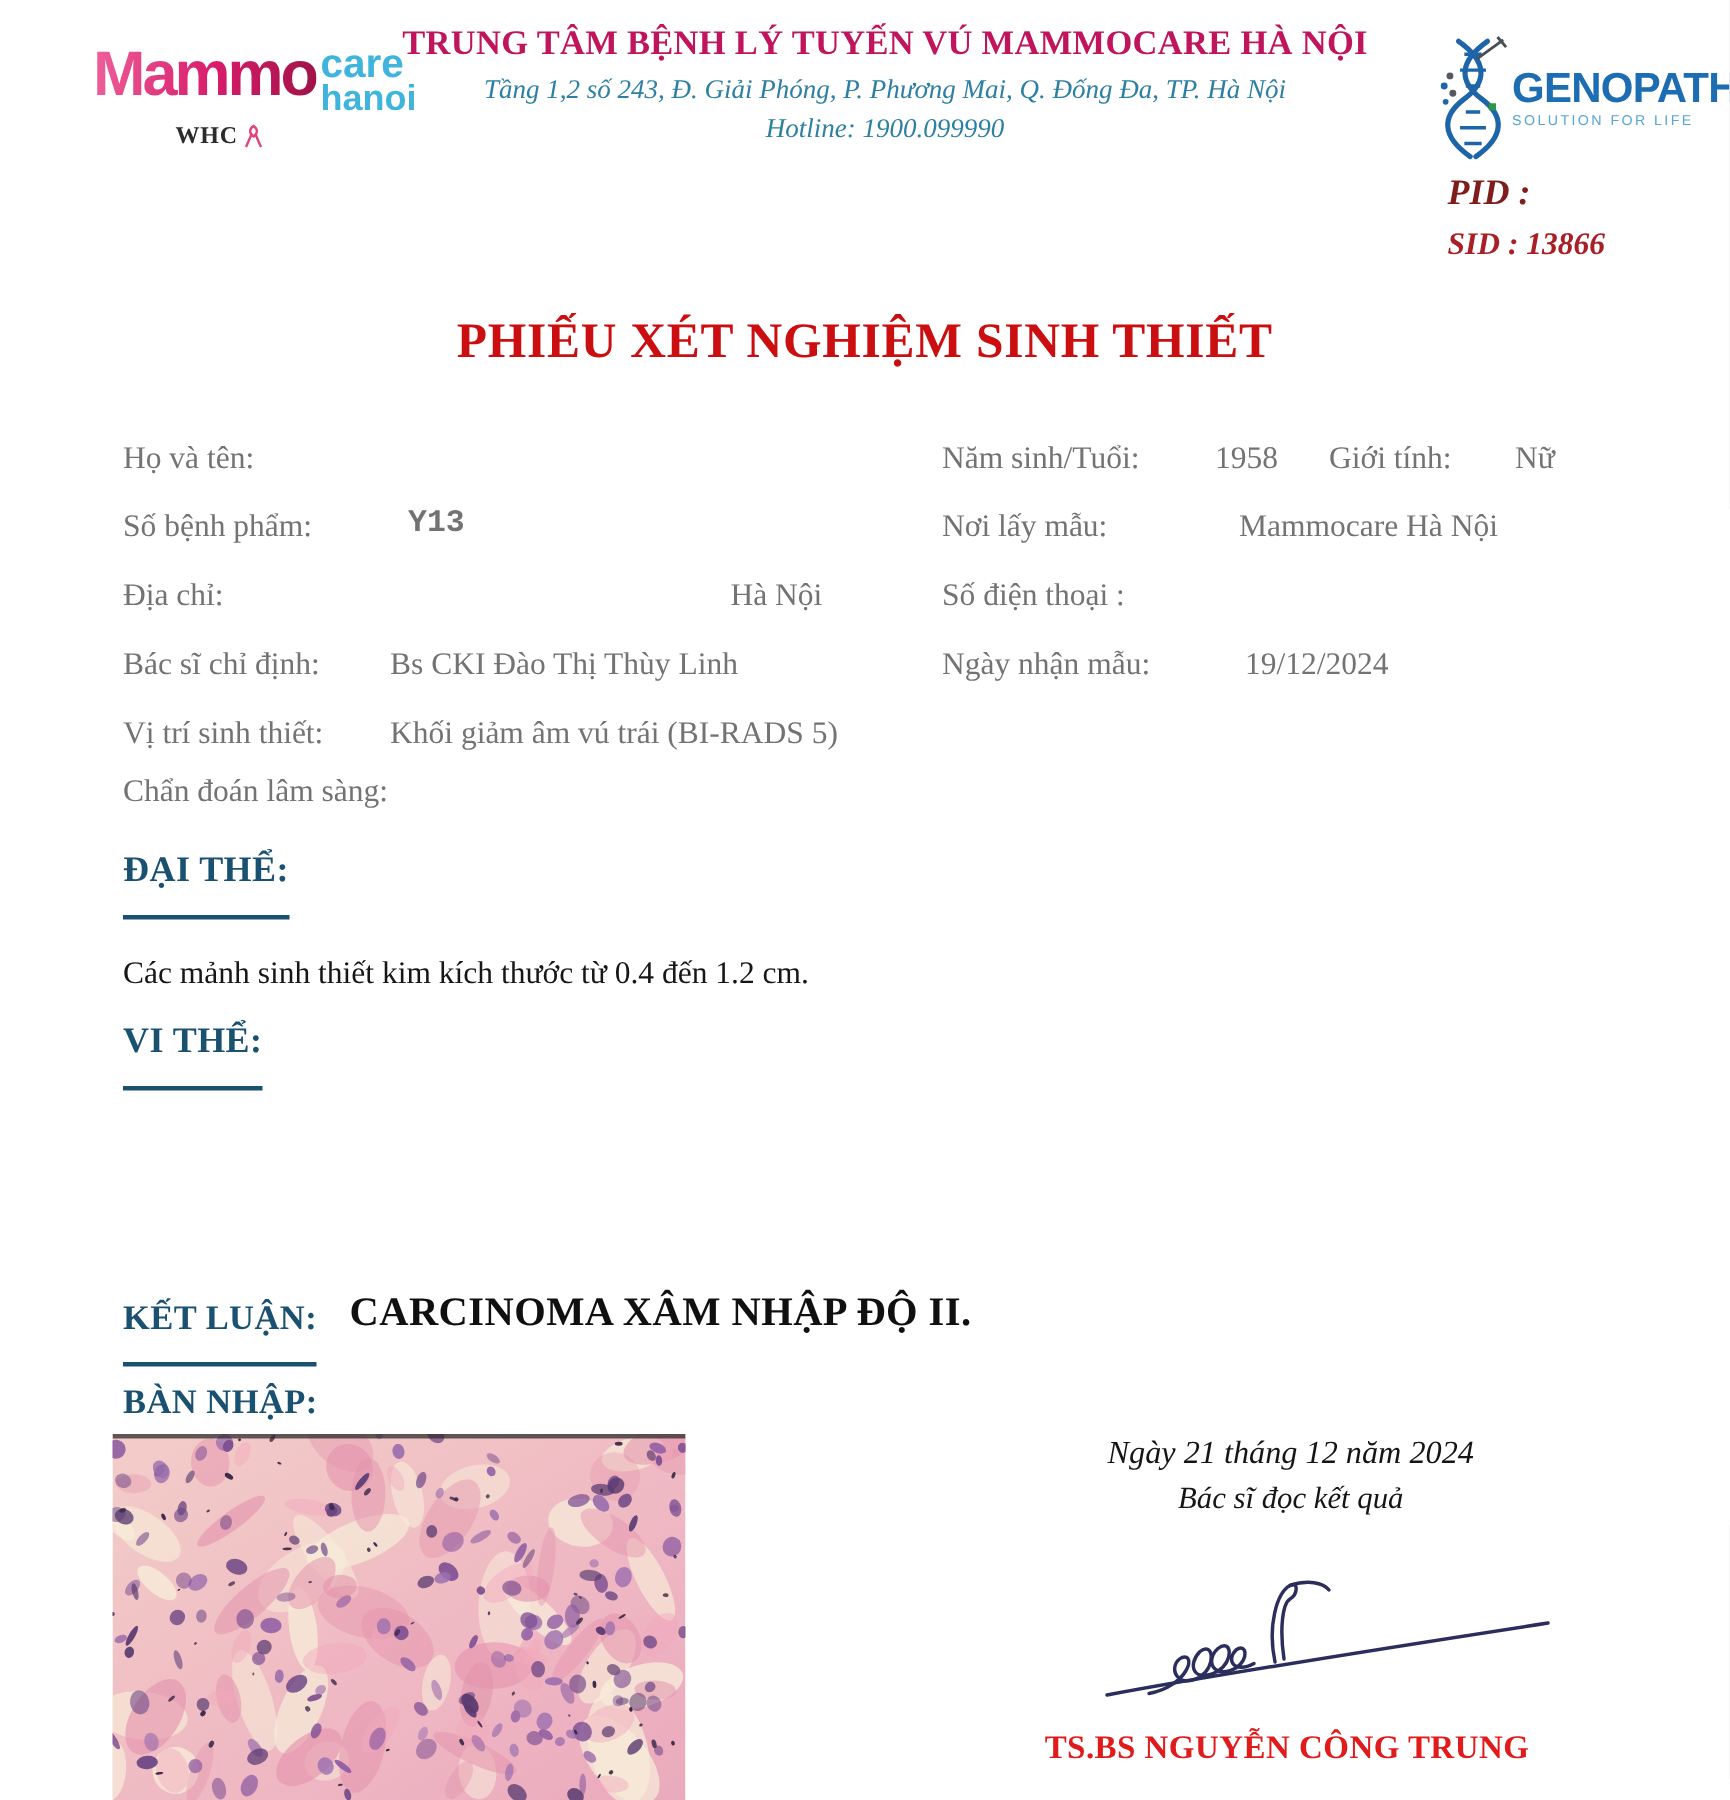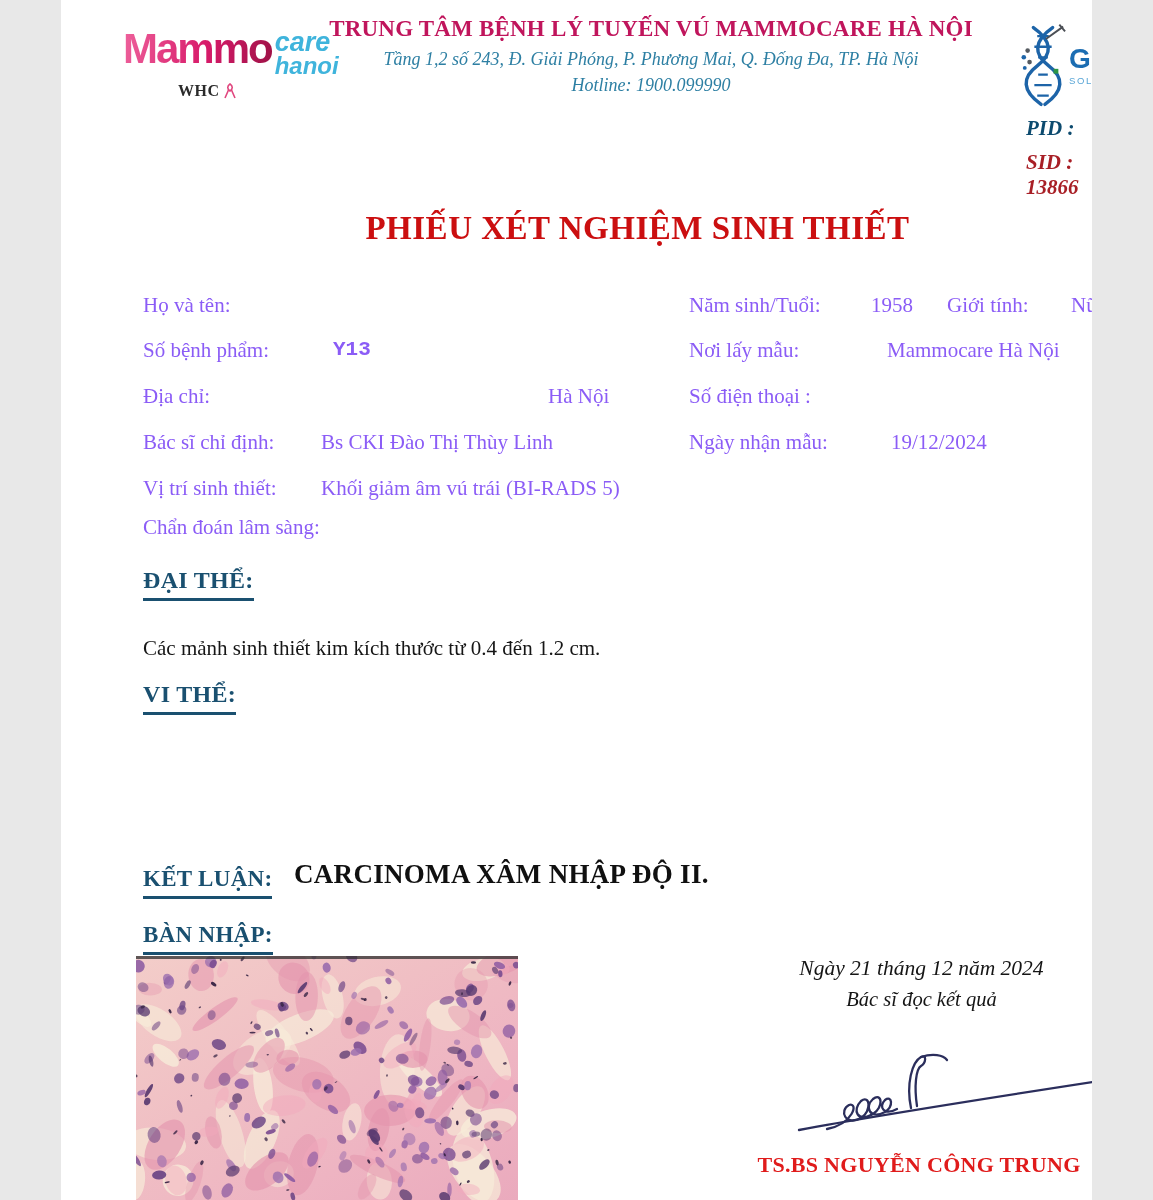--- a/index.html
+++ b/index.html
@@ -1,63 +1,63 @@
 <!DOCTYPE html>
 <html><head>
 <meta charset="utf-8">
 <style>
   * { margin:0; padding:0; box-sizing:border-box; }
   body { background:#e8e8e8; font-family:"Liberation Serif", serif; }
   #page {
-    position:relative; width:1031px; height:1200px; margin:0 auto;
+    position:relative; width:1153px; height:1200px; margin:0 auto;
     background:#ffffff; overflow:hidden; color:#151515;
   }
   .abs { position:absolute; }
 
   
   .mammo-logo { left:62px; top:28px; width:190px; }
   .mammo-row { display:flex; align-items:flex-start; line-height:1; }
   .mammo-word {
     font-family:"Liberation Sans", sans-serif; font-weight:bold; font-size:42px;
     letter-spacing:-2px;
     background:linear-gradient(100deg,#ee629c 0%,#d81b6a 55%,#9e1247 100%);
     -webkit-background-clip:text; background-clip:text; color:transparent;
   }
   .care-col { margin-left:3px; margin-top:2px;
-    font-family:"Liberation Sans", sans-serif; font-weight:bold; color:#3fb4dc;font-style:italic; }
+    font-family:"Liberation Sans", sans-serif; font-weight:bold; color:#3fb4dc; }
   .care-top { font-size:27px; line-height:24px; }
   .care-bot { font-size:24px; line-height:24px; }
   .whc-row { margin-left:55px; margin-top:4px; display:flex; align-items:center; }
   .whc-text { font-family:"Liberation Serif", serif; font-weight:bold; font-size:16px; color:#2b2b2b; letter-spacing:0.5px; }
 
   .head-center { left:240px; top:16px; width:700px; text-align:center; }
   .org-name { color:#c0155c; font-weight:bold; font-size:23px; letter-spacing:0.2px; }
   .org-addr { color:#2d7fa3; font-style:italic; font-size:18px; margin-top:7px; }
   .org-hotline { color:#2d7fa3; font-style:italic; font-size:18px; margin-top:5px; }
 
   .genopath { left:958px; top:22px; display:flex; align-items:center; }
   .geno-textcol { margin-left:2px; }
   .geno-name { font-family:"Liberation Sans", sans-serif; font-weight:bold; font-size:28px;
     color:#1c6db2; letter-spacing:-0.5px; line-height:28px; }
   .geno-tag { font-family:"Liberation Sans", sans-serif; font-size:9.5px; color:#58a5d6;
     letter-spacing:1.6px; margin-top:2px; }
 
-  .pid-line  { left:965px; top:116px; color:#0c4a6e; font-weight:bold; font-style:italic; font-size:21px; }
+  .pid-line  { left:965px; top:116px; color:#7f1d1d; font-weight:bold; font-style:italic; font-size:24px; }
   .sid-line  { left:965px; top:150px; color:#a81f26; font-weight:bold; font-style:italic; font-size:21px; }
 
   .doc-title { left:0; top:210px; width:1153px; text-align:center;
     color:#cb0f10; font-weight:bold; font-size:33px; letter-spacing:0.5px; }
 
   
-  .fld { font-size:21px; color:#8b5cf6; white-space:nowrap; }
+  .fld { font-size:21px; color:#737373; white-space:nowrap; }
   .bold { font-weight:bold; }
 
   
   .sec-head { font-weight:bold; font-size:24px; color:#1a5070;
-    border-bottom:3px solid #1a5070; padding-bottom:4px; letter-spacing:0.3px; }
+    border-bottom:3px solid #1a5070; padding-bottom:16px; letter-spacing:0.3px; }
   .body-text { font-size:21px; color:#161616; }
   .micro-par { width:992px; text-align:justify; line-height:44px; }
   .conclusion { font-weight:bold; font-size:27px; color:#101010; letter-spacing:0.3px; }
 
   
   .date-block { left:688px; top:956px; width:345px; text-align:center; font-style:italic; }
   .date-line { font-size:21.5px; }
   .reader-line { font-size:20.5px; margin-top:7px;font-family:Liberation Serif, serif; }
   .doctor-name { left:648px; top:1152px; width:420px; text-align:center;
     color:#e01b1b; font-weight:bold; font-size:22px; letter-spacing:0.3px; }

